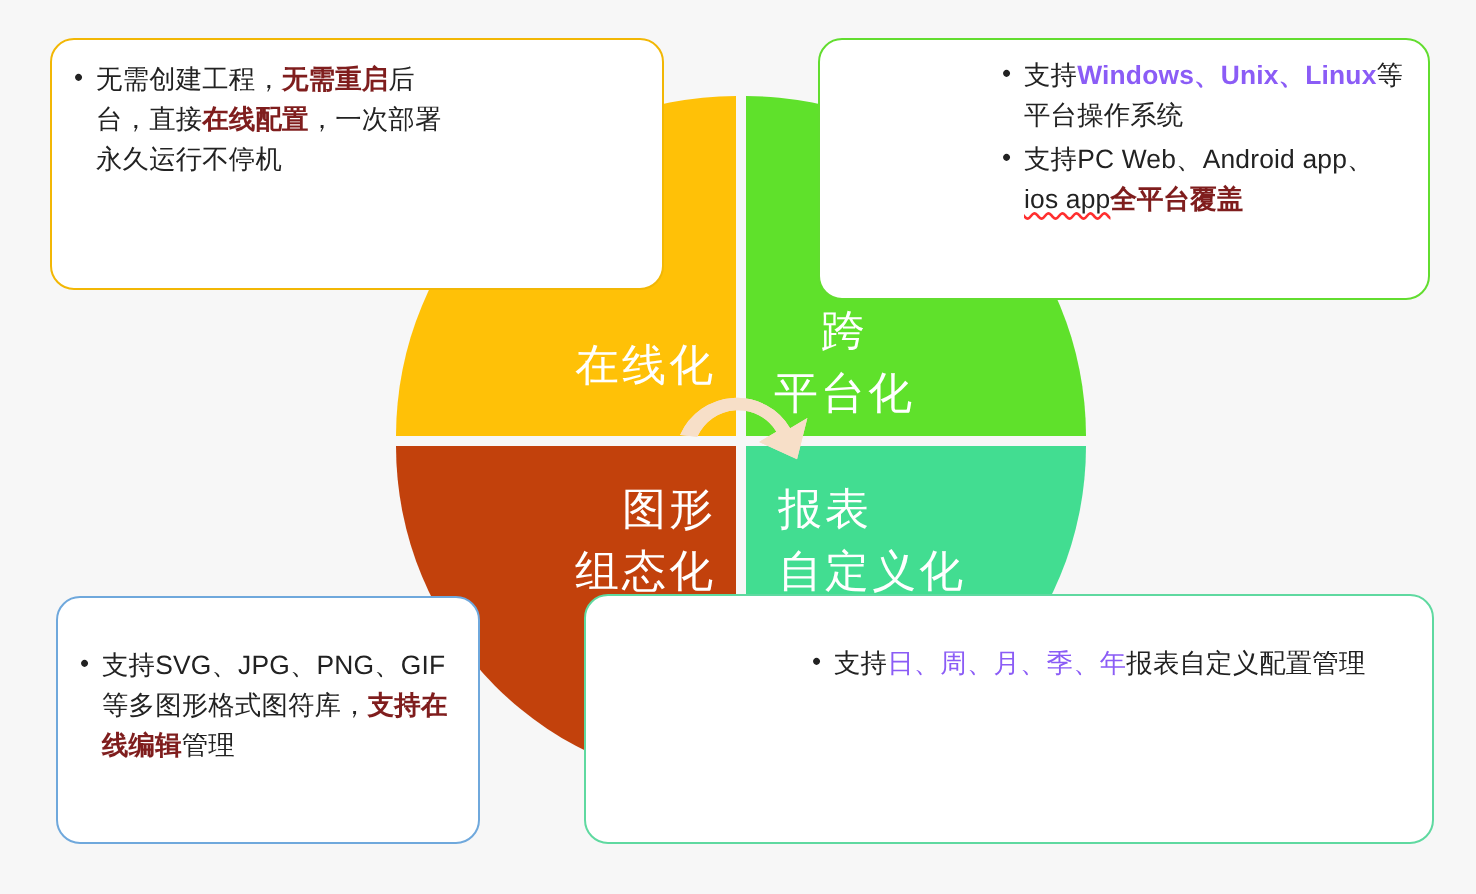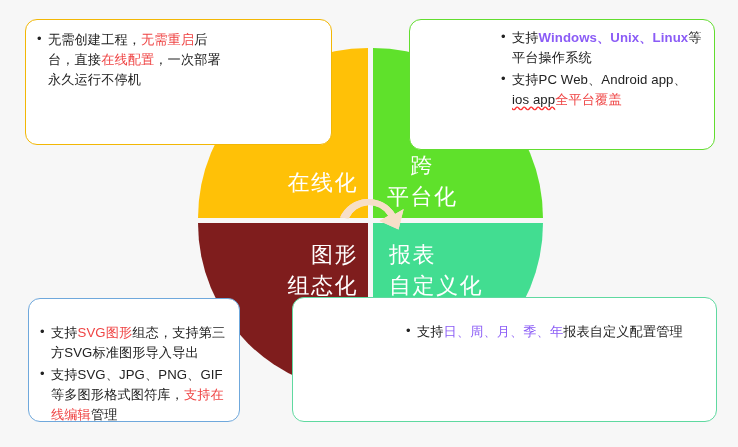--- a/index.html
+++ b/index.html
@@ -118,21 +118,21 @@
   ul.bullets > li::before {
     content: "\2022";
     position: absolute;
     left: 1px;
     top: -1px;
     font-size: 13px;
     color: #222;
   }
   ul.bullets > li.blue-bullet::before { color: #1F6FD0; }
 
-  .r  { color: #ef4444; font-weight: normal; }
+  .r  { color: #7f1d1d; font-weight: bold; }
   .b  { color: #8b5cf6; font-weight: bold; }
   .bb { color: #1F6FD0; font-weight: bold; }
   .sp {
     text-decoration: underline wavy #ff2f2f;
     text-decoration-skip-ink: none;
   }
 </style>
 </head>
 <body>
 
@@ -146,21 +146,21 @@
       </div>
     </div>
 
     <div class="quad q-tr" style="background: rgb(95, 225, 43);">
       <div class="qlabel">
         <span>跨</span><br>
         <span>平台化</span>
       </div>
     </div>
 
-    <div class="quad q-bl" style="background: #7f1d1d;">
+    <div class="quad q-bl" style="background: #c2410c;">
       <div class="qlabel">
         <span>图形</span><br>
         <span>组态化</span>
       </div>
     </div>
 
     <div class="quad q-br" style="background: rgb(66, 221, 145);">
       <div class="qlabel">
         <span>报表</span><br>
         <span>自定义化</span>
@@ -204,23 +204,20 @@
       </li>
       <li>
         <span>支持PC Web、Android app、</span><span class="sp">ios app</span><span class="r">全平台覆盖</span>
       </li>
     </ul>
   </div>
 
   <div class="box b-bl" style="border-color: rgb(111, 168, 220);">
     <ul class="bullets">
       <li>
-        <span>支持</span><span class="r">SVG图形</span><span>组态，支持第三方SVG标准图形导入导出</span>
-      </li>
-      <li>
         <span>支持SVG、JPG、PNG、GIF等多图形格式图符库，</span><span class="r">支持在线编辑</span><span>管理</span>
       </li>
     </ul>
   </div>
 
   <div class="box b-br" style="border-color: rgb(95, 217, 160);">
     <ul class="bullets">
       <li>
         <span>支持</span><span class="b" style="font-weight:normal">日、周、月、季、年</span><span>报表自定义配置管理</span>
       </li>

